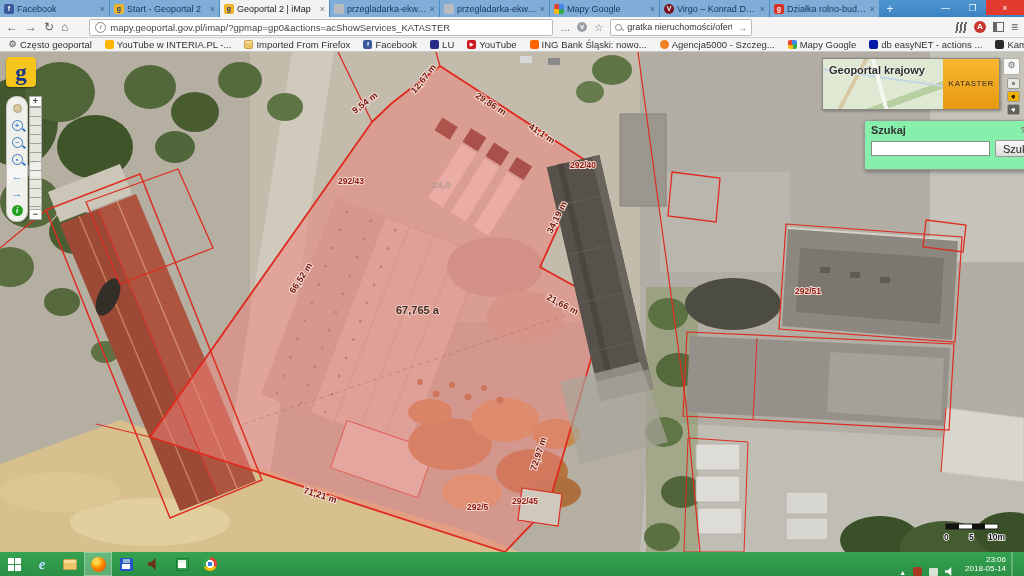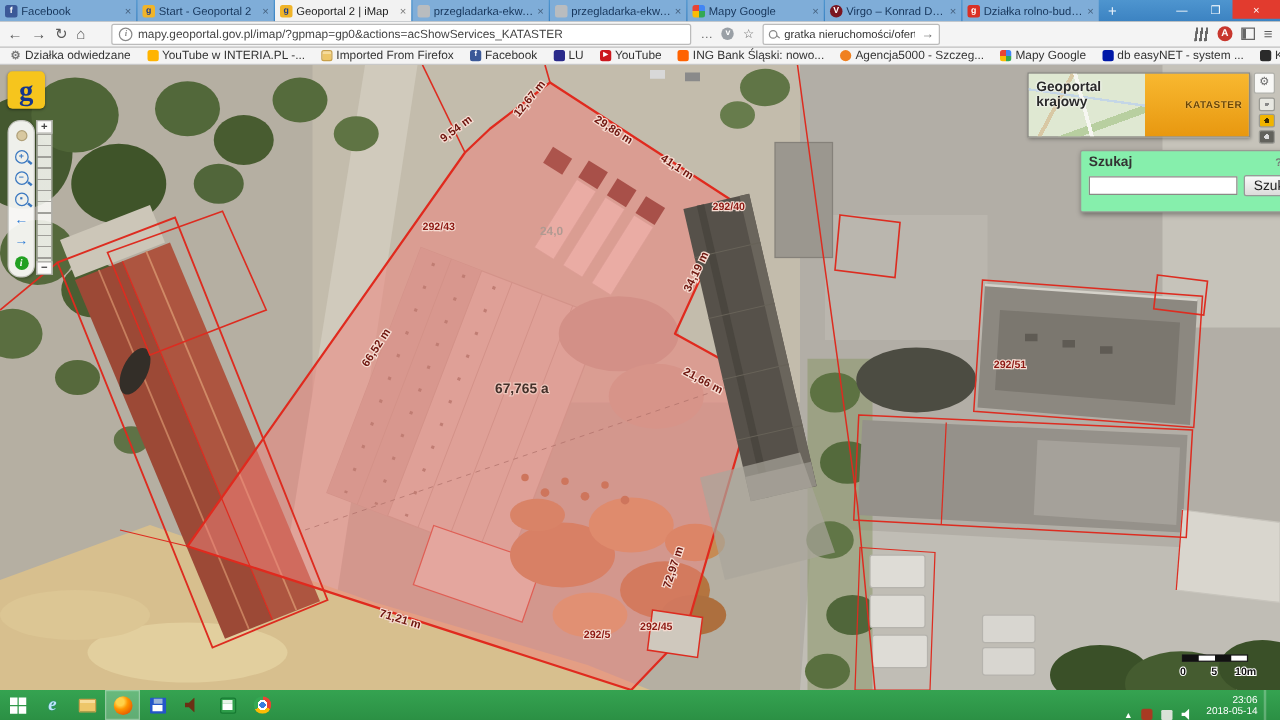--- a/index.html
+++ b/index.html
@@ -103,21 +103,21 @@
   .banner-map{flex:1;position:relative;background-color:#dfe8d2;
     background-image:
       linear-gradient(75deg,transparent 46%,#f7f7f2 46% 49%,transparent 49%),
       linear-gradient(8deg,transparent 58%,#c4d6e6 58% 61%,transparent 61%),
       linear-gradient(118deg,transparent 28%,#d8c8a4 28% 31%,transparent 31%),
       linear-gradient(160deg,transparent 70%,#b8cfa0 70% 78%,transparent 78%);}
   .banner-title{position:absolute;left:6px;top:5px;font:bold 11px/12px "Liberation Sans",sans-serif;
     color:#2a2a2a;text-shadow:0 0 2px #fff,0 0 2px #fff;}
   .banner-badge{width:56px;background:linear-gradient(#f8b830,#e89810);color:#6b4500;
     font:bold 8px/10px "Liberation Sans",sans-serif;display:flex;align-items:center;justify-content:center;
-    letter-spacing:.4px;text-shadow:0 0 1px rgba(255,255,255,.6);padding-left:27px;}
+    letter-spacing:.4px;text-shadow:0 0 1px rgba(255,255,255,.6);}
   .gearbtn{position:absolute;left:1003px;top:6px;width:15px;height:15px;background:#f8f8f6;
     border:1px solid #b0b0aa;border-radius:2px;font-size:9px;line-height:13px;text-align:center;color:#666;}
   .layerstrip{position:absolute;left:1007px;top:26px;display:flex;flex-direction:column;gap:2px;}
   .lbtn{width:13px;height:11px;border:1px solid #9a9a94;border-radius:2px;box-sizing:border-box;}
   .lbtn1{background:radial-gradient(circle at 50% 50%,#888 0 1.5px,transparent 1.5px),#e8e8e2;}
   .lbtn2{background:radial-gradient(circle at 50% 50%,#3a2a00 0 2px,transparent 2px),#f0b400;}
   .lbtn3{background:radial-gradient(circle at 50% 50%,#ddd 0 2px,transparent 2px),#62625c;}
 
   .szpanel{position:absolute;left:864px;top:68px;width:187px;height:50px;background:#86efac;
     border:1px solid #9a9a94;border-radius:2px;box-shadow:1px 2px 4px rgba(0,0,0,.35);box-sizing:border-box;}
@@ -244,21 +244,21 @@
     <div class="spacer"></div>
     <span class="libicon"></span>
     <span class="abpicon">A</span>
     <span class="sbicon"></span>
     <span class="navbtn">≡</span>
   </div>
 
   <div class="bookbar">
     <span class="bm">
         <span class="bmi ic-gear">⚙</span>
-        <span>Działka odwiedzane</span>
+        <span>Często geoportal</span>
       </span>
     <span class="bm">
         <span class="bmi ic-interia"></span>
         <span>YouTube w INTERIA.PL -...</span>
       </span>
     <span class="bm">
         <span class="bmi ic-folder"></span>
         <span>Imported From Firefox</span>
       </span>
     <span class="bm">
@@ -280,21 +280,21 @@
     <span class="bm">
         <span class="bmi ic-ag"></span>
         <span>Agencja5000 - Szczeg...</span>
       </span>
     <span class="bm">
         <span class="bmi ic-maps"></span>
         <span>Mapy Google</span>
       </span>
     <span class="bm">
         <span class="bmi ic-db"></span>
-        <span>db easyNET - system ...</span>
+        <span>db easyNET - actions ...</span>
       </span>
     <span class="bm">
         <span class="bmi ic-bl"></span>
         <span>Kampania / Battlelog /...</span>
       </span>
 
   </div>
 
   <div class="map">
   <svg width="1024" height="500" viewBox="0 0 1024 500">

